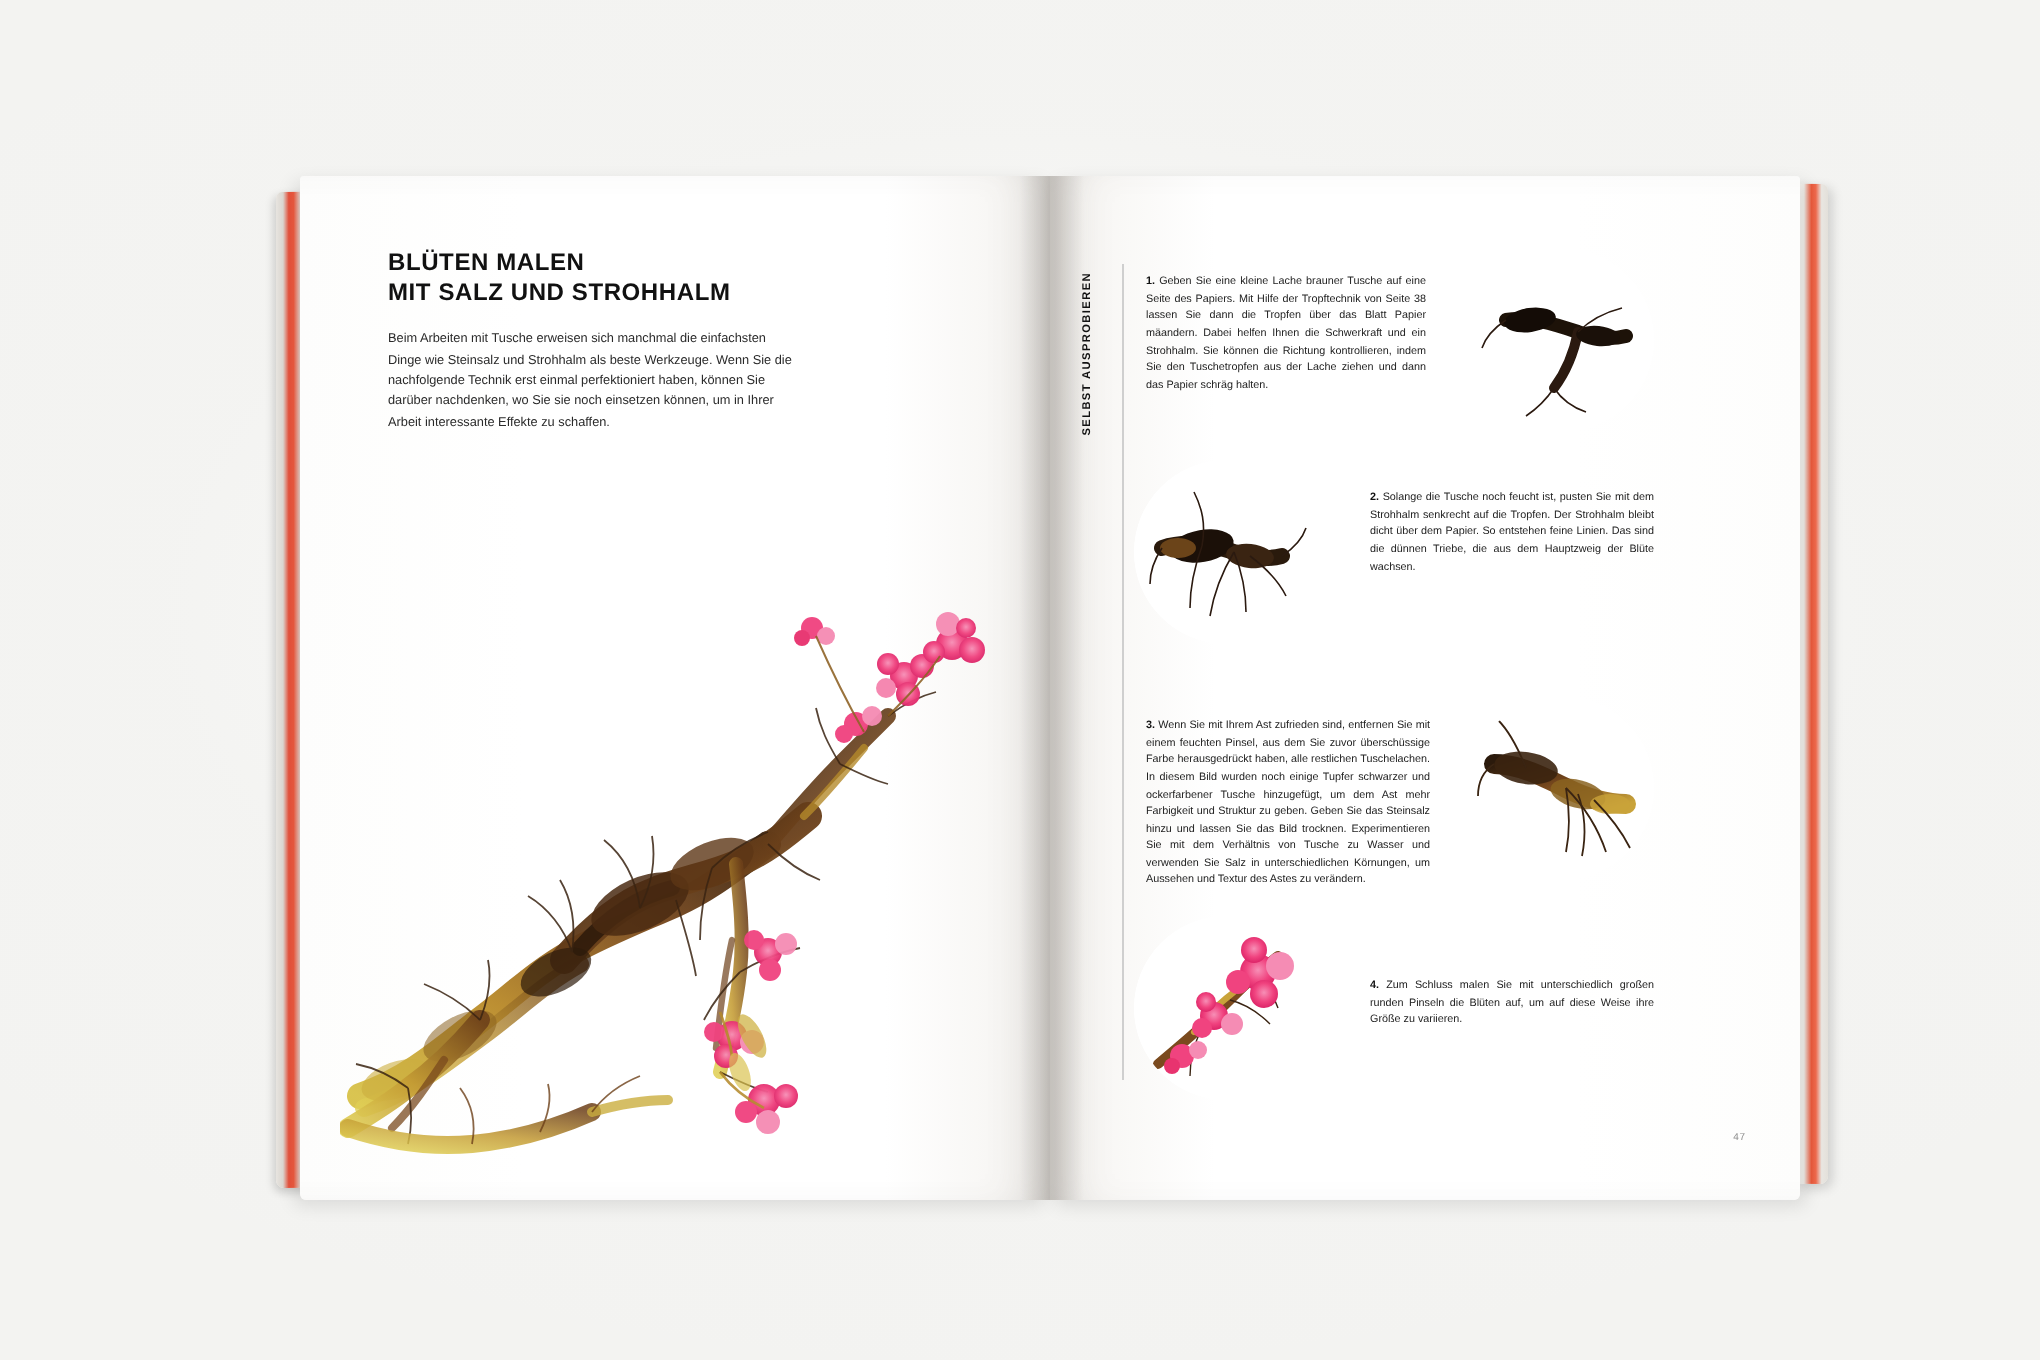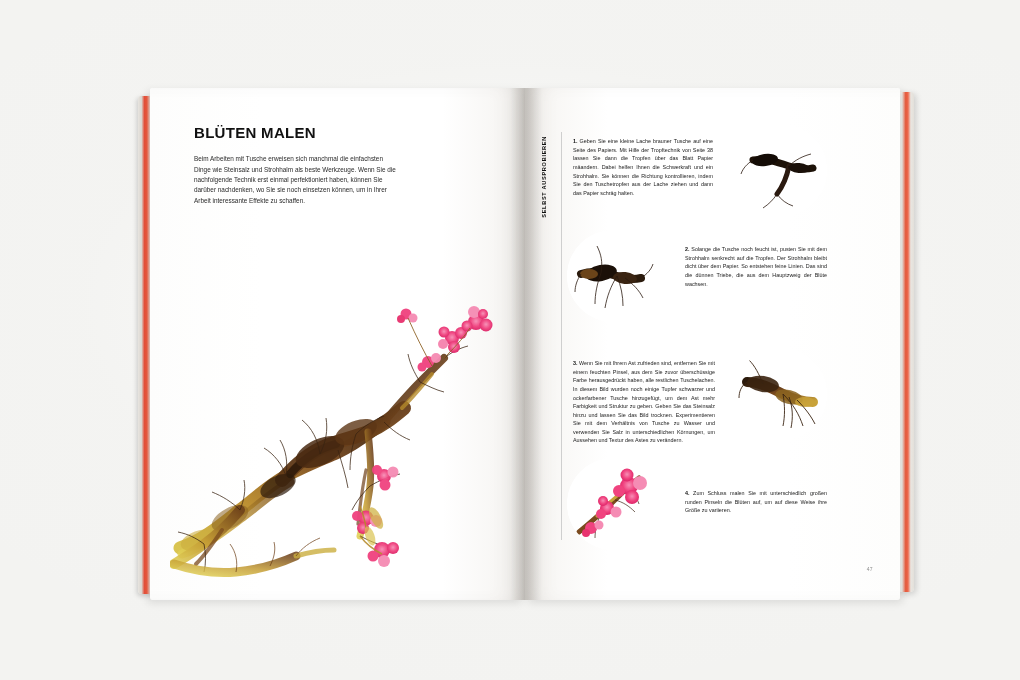--- a/index.html
+++ b/index.html
@@ -102,21 +102,21 @@
   
   .left-content {
     position: absolute;
     left: 44px;
     top: 36px;
     width: 250px;
   }
   .title {
     font-family: "Liberation Sans", sans-serif;
     font-weight: bold;
-    font-size: 15px;
+    font-size: 12px;
     line-height: 1.22;
     letter-spacing: 0.3px;
     color: #111111;
     text-transform: uppercase;
     margin: 0 0 12px 0;
   }
   .title .l2 { display: block; }
   .intro {
     font-size: 6.4px;
     line-height: 1.62;
@@ -217,20 +217,21 @@
   <div class="book">
 
     <div class="edge-left"></div>
     <div class="edge-right"></div>
 
     <div class="page page-left">
 
       <div class="left-content">
         <h1 class="title">
           <span class="l1">BLÜTEN MALEN</span>
+          <span class="l2">MIT SALZ UND STROHHALM</span>
         </h1>
         <p class="intro">Beim Arbeiten mit Tusche erweisen sich manchmal die einfachsten Dinge wie Steinsalz und Strohhalm als beste Werkzeuge. Wenn Sie die nachfolgende Technik erst einmal perfektioniert haben, können Sie darüber nachdenken, wo Sie sie noch einsetzen können, um in Ihrer Arbeit interessante Effekte zu schaffen.</p>
       </div>
 
       <div class="artwork">
         <svg width="340" height="360" viewBox="0 0 340 360">
           <defs>
             <linearGradient id="brA" x1="0" y1="1" x2="1" y2="0">
               <stop offset="0%" stop-color="#d8c24a"></stop>
               <stop offset="35%" stop-color="#b98a2a"></stop>

